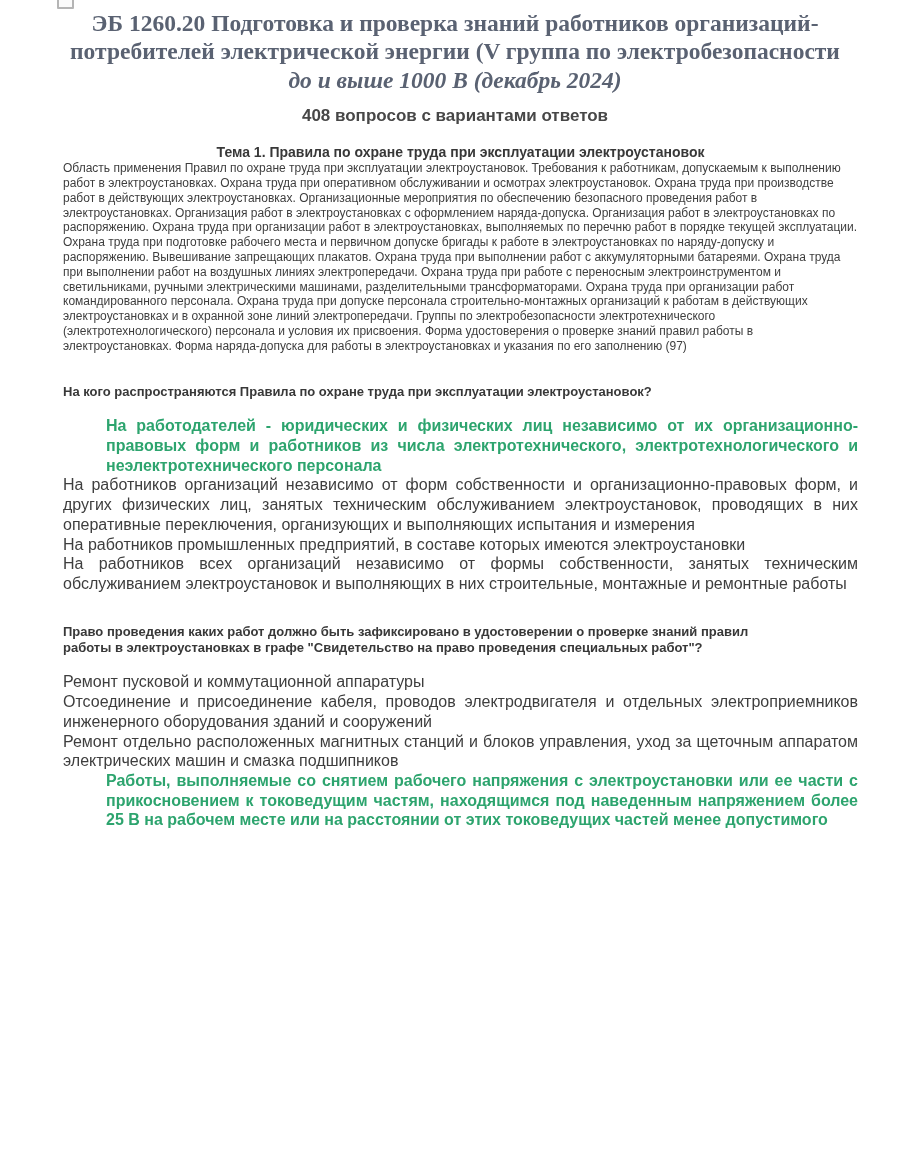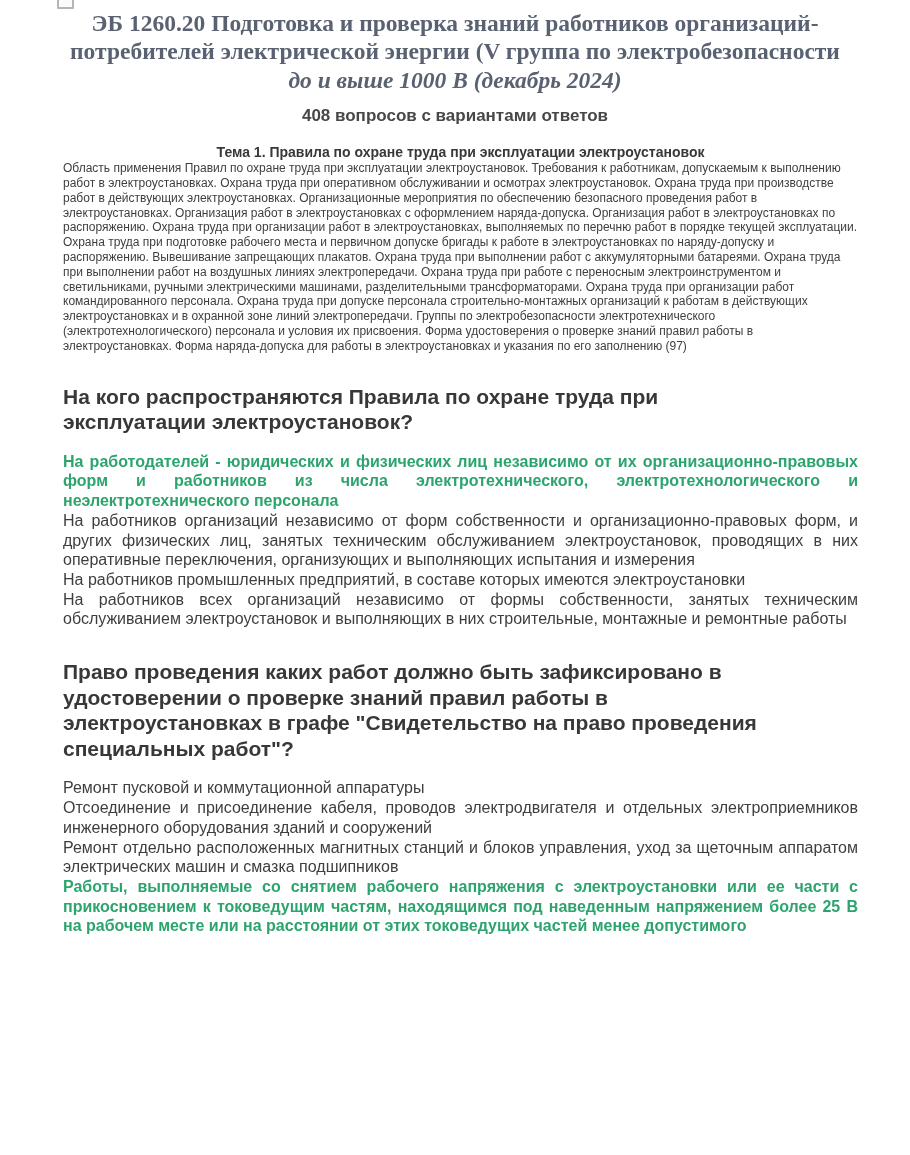--- a/index.html
+++ b/index.html
@@ -55,37 +55,38 @@
     text-align: center;
     margin-top: 18px;
   }
   .topic-desc {
     font-size: 12px;
     line-height: 1.232;
     color: var(--body-text);
     text-align: left;
   }
   .question-title {
-    font-size: 21px;
+    font-size: 13px;
     font-weight: bold;
     line-height: 1.22;
     color: var(--heading-text);
     margin-top: 30px;
     padding-right: 60px;
   }
   .answers { margin-top: 17px; }
   .answer {
     font-size: 16px;
     line-height: 1.232;
     text-align: justify;
     color: var(--body-text);
   }
   .answer.correct {
     color: var(--correct-green);
     font-weight: bold;
+    margin-left: 43px;
   }
 </style>
 </head>
 <body>
 
 <div class="corner-icon"></div>
 
 <h1 class="doc-title">
   <span style="display: block;">ЭБ 1260.20 Подготовка и проверка знаний работников организаций-</span>
   <span style="display: block;">потребителей электрической энергии (V группа по электробезопасности</span>

